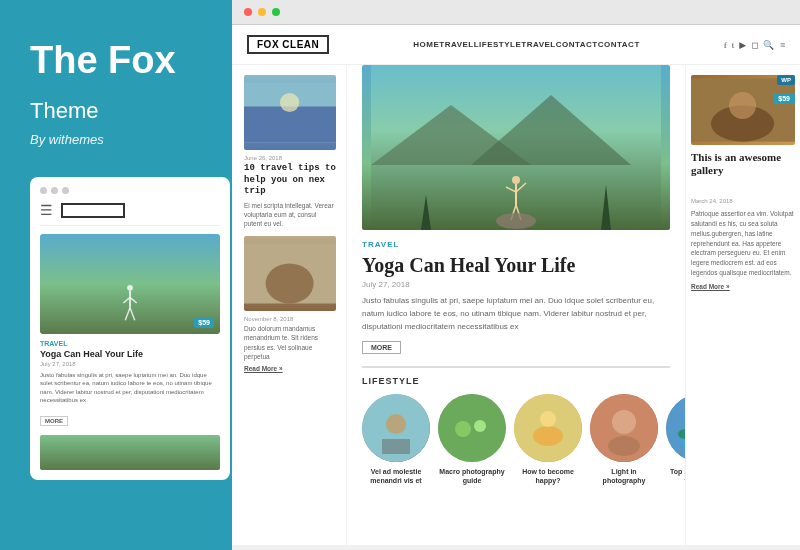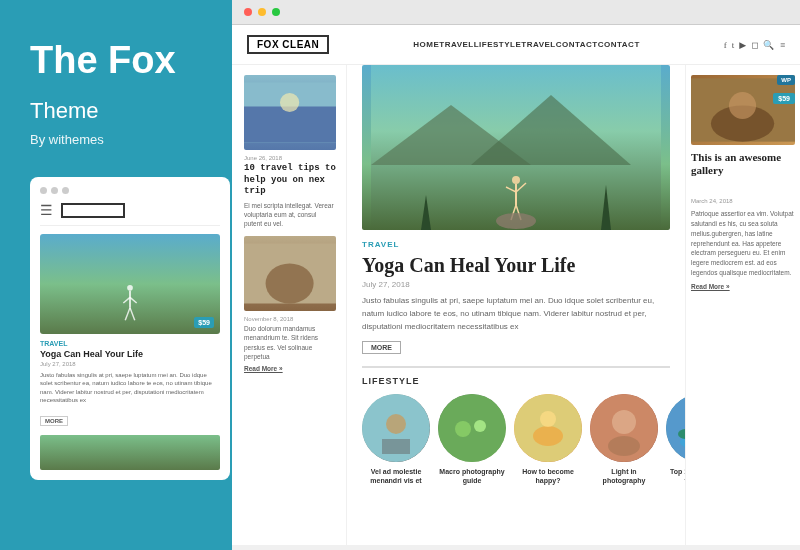--- a/index.html
+++ b/index.html
@@ -32,20 +32,21 @@
       font-size: 22px;
       font-weight: 300;
       font-family: Arial, sans-serif;
       margin-top: 16px;
     }
     .left-panel .by-line {
       font-size: 13px;
       font-family: Arial, sans-serif;
       margin-top: 8px;
       opacity: 0.9;
+      font-style: italic;
     }
 
     
     .mobile-preview {
       margin-top: 30px;
       background: white;
       border-radius: 8px;
       padding: 10px;
       position: relative;
       width: 200px;

